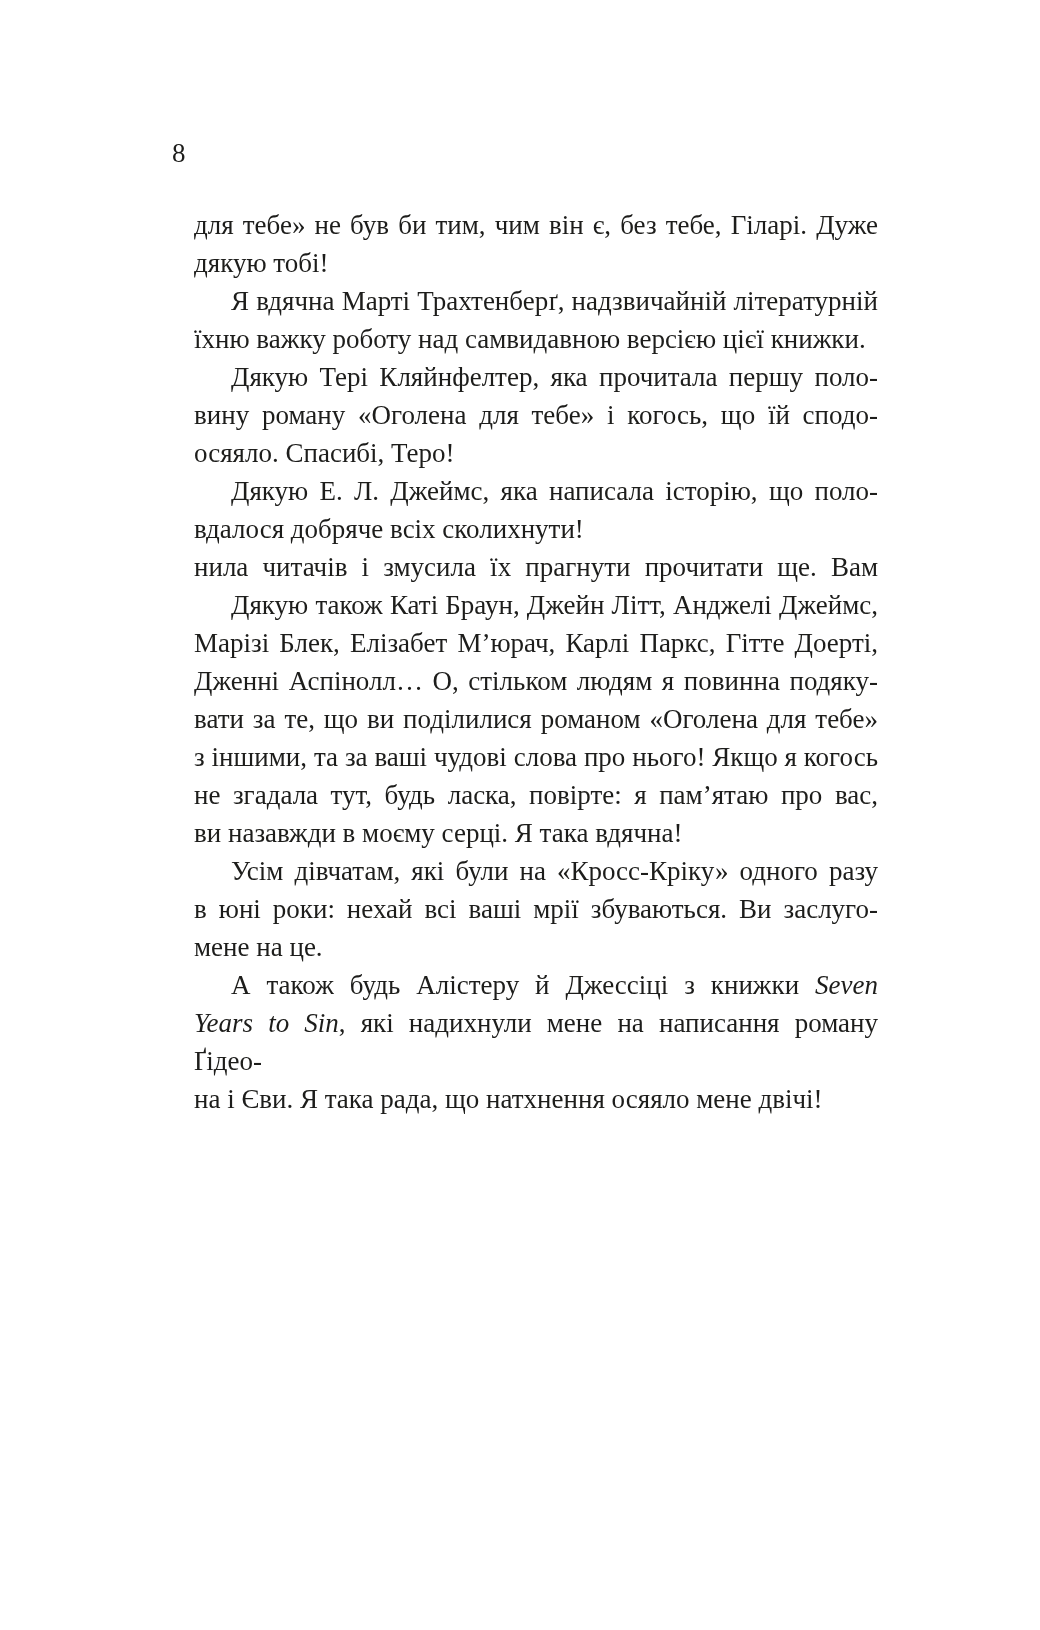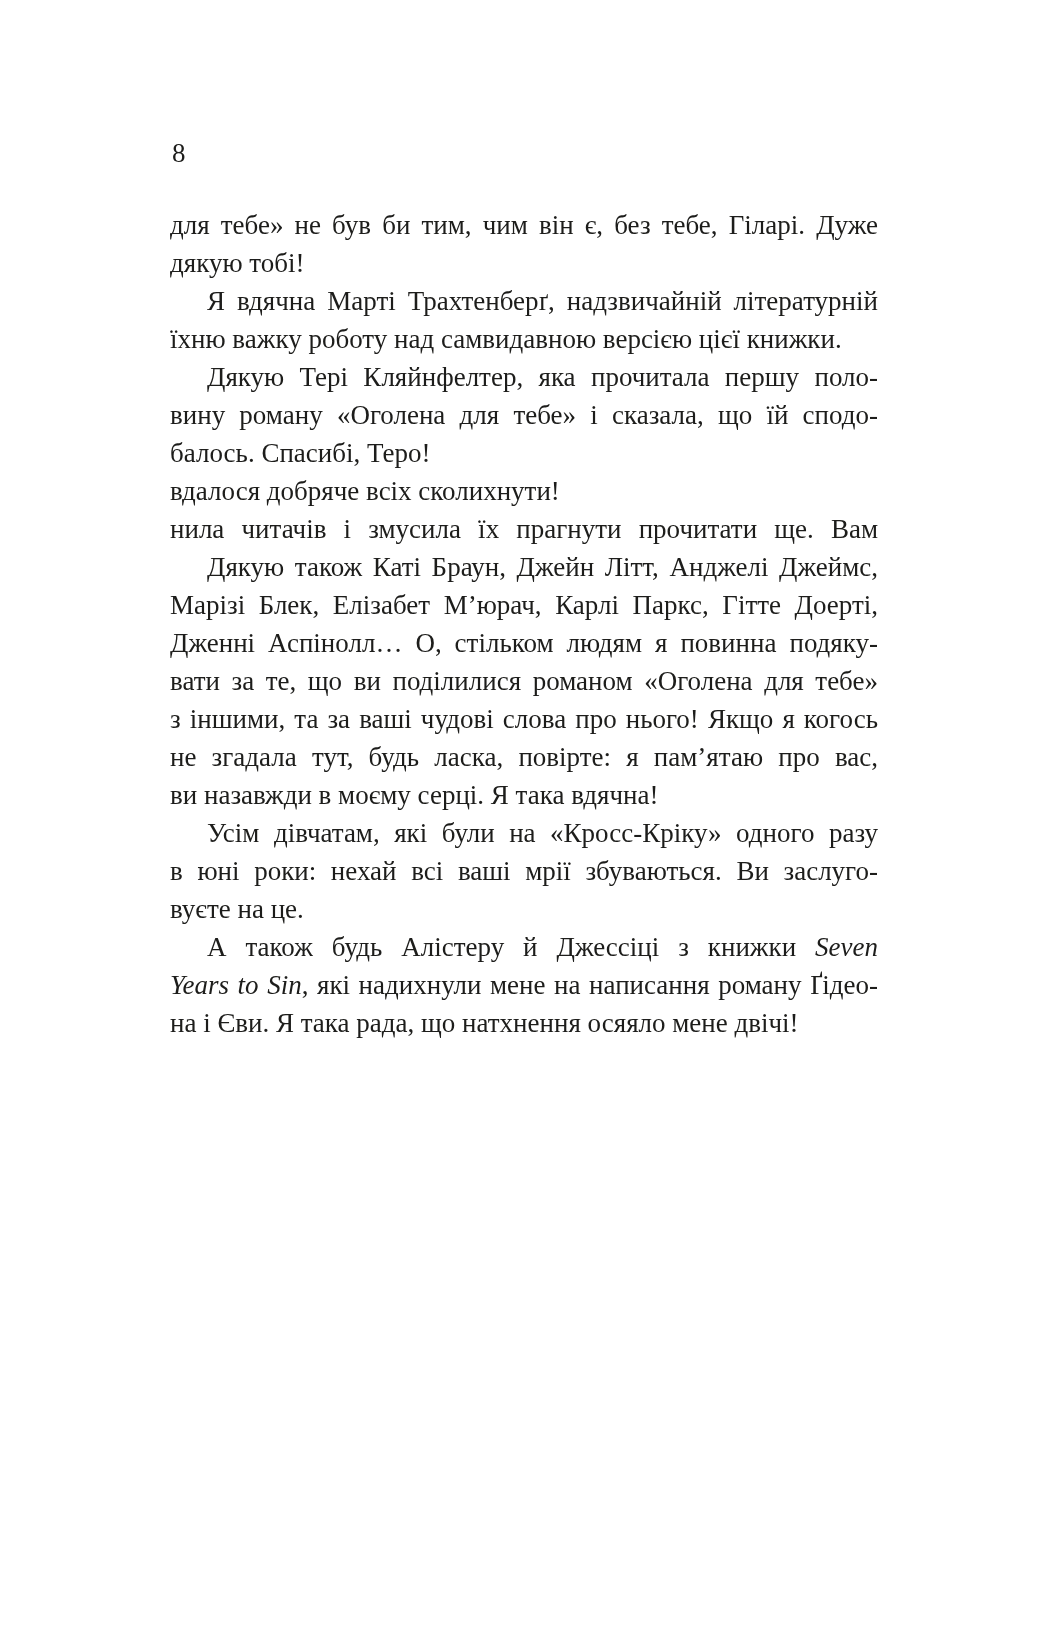--- a/index.html
+++ b/index.html
@@ -26,20 +26,21 @@
     top: 206px;
     width: 708px;
     font-size: 27px;
     line-height: 38px;
   }
   .para { margin: 0; }
   .line {
     display: block;
     text-align: justify;
     text-align-last: justify;
+    margin-left: 24px;
   }
   .line.last {
     text-align: center;
     text-align-last: left;
   }
   .line.first-indent {
     padding-left: 37px;
   }
   .line em { font-style: italic; }
 </style>
@@ -52,40 +53,41 @@
       <p class="para">
         <span class="line"><span>для тебе» не був би тим, чим він є, без тебе, Гіларі. Дуже</span></span>
         <span class="line last"><span>дякую тобі!</span></span>
       </p>
       <p class="para">
         <span class="line first-indent"><span>Я вдячна Марті Трахтенберґ, надзвичайній літературній</span></span>
         <span class="line last"><span>їхню важку роботу над самвидавною версією цієї книжки.</span></span>
       </p>
       <p class="para">
         <span class="line first-indent"><span>Дякую Тері Кляйнфелтер, яка прочитала першу поло-</span></span>
-        <span class="line"><span>вину роману «Оголена для тебе» і сказала, що їй сподо-</span></span>
-        <span class="line last"><span>балось. Спасибі, Теро!</span></span>
+        <span class="line"><span>вину роману «Оголена для тебе» і когось, що їй сподо-</span></span>
+        <span class="line last"><span>осяяло. Спасибі, Теро!</span></span>
       </p>
       <p class="para">
+        <span class="line first-indent"><span>Дякую Е. Л. Джеймс, яка написала історію, що поло-</span></span>
         <span class="line last"><span>вдалося добряче всіх сколихнути!</span></span>
         <span class="line"><span>нила читачів і змусила їх прагнути прочитати ще. Вам</span></span>
       </p>
       <p class="para">
         <span class="line first-indent"><span>Дякую також Каті Браун, Джейн Літт, Анджелі Джеймс,</span></span>
         <span class="line"><span>Марізі Блек, Елізабет М’юрач, Карлі Паркс, Гітте Доерті,</span></span>
         <span class="line"><span>Дженні Аспінолл… О, стільком людям я повинна подяку-</span></span>
         <span class="line"><span>вати за те, що ви поділилися романом «Оголена для тебе»</span></span>
         <span class="line"><span>з іншими, та за ваші чудові слова про нього! Якщо я когось</span></span>
         <span class="line"><span>не згадала тут, будь ласка, повірте: я пам’ятаю про вас,</span></span>
         <span class="line last"><span>ви назавжди в моєму серці. Я така вдячна!</span></span>
       </p>
       <p class="para">
         <span class="line first-indent"><span>Усім дівчатам, які були на «Кросс-Кріку» одного разу</span></span>
         <span class="line"><span>в юні роки: нехай всі ваші мрії збуваються. Ви заслуго-</span></span>
-        <span class="line last"><span>вуєте на це.</span></span>
+        <span class="line last"><span>мене на це.</span></span>
       </p>
       <p class="para">
         <span class="line first-indent"><span>А також будь Алістеру й Джессіці з книжки </span><em>Seven</em></span>
         <span class="line"><em>Years to Sin</em><span>, які надихнули мене на написання роману Ґідео-</span></span>
         <span class="line last"><span>на і Єви. Я така рада, що натхнення осяяло мене двічі!</span></span>
       </p>
     </div>
 </div>
 
 </body></html>

